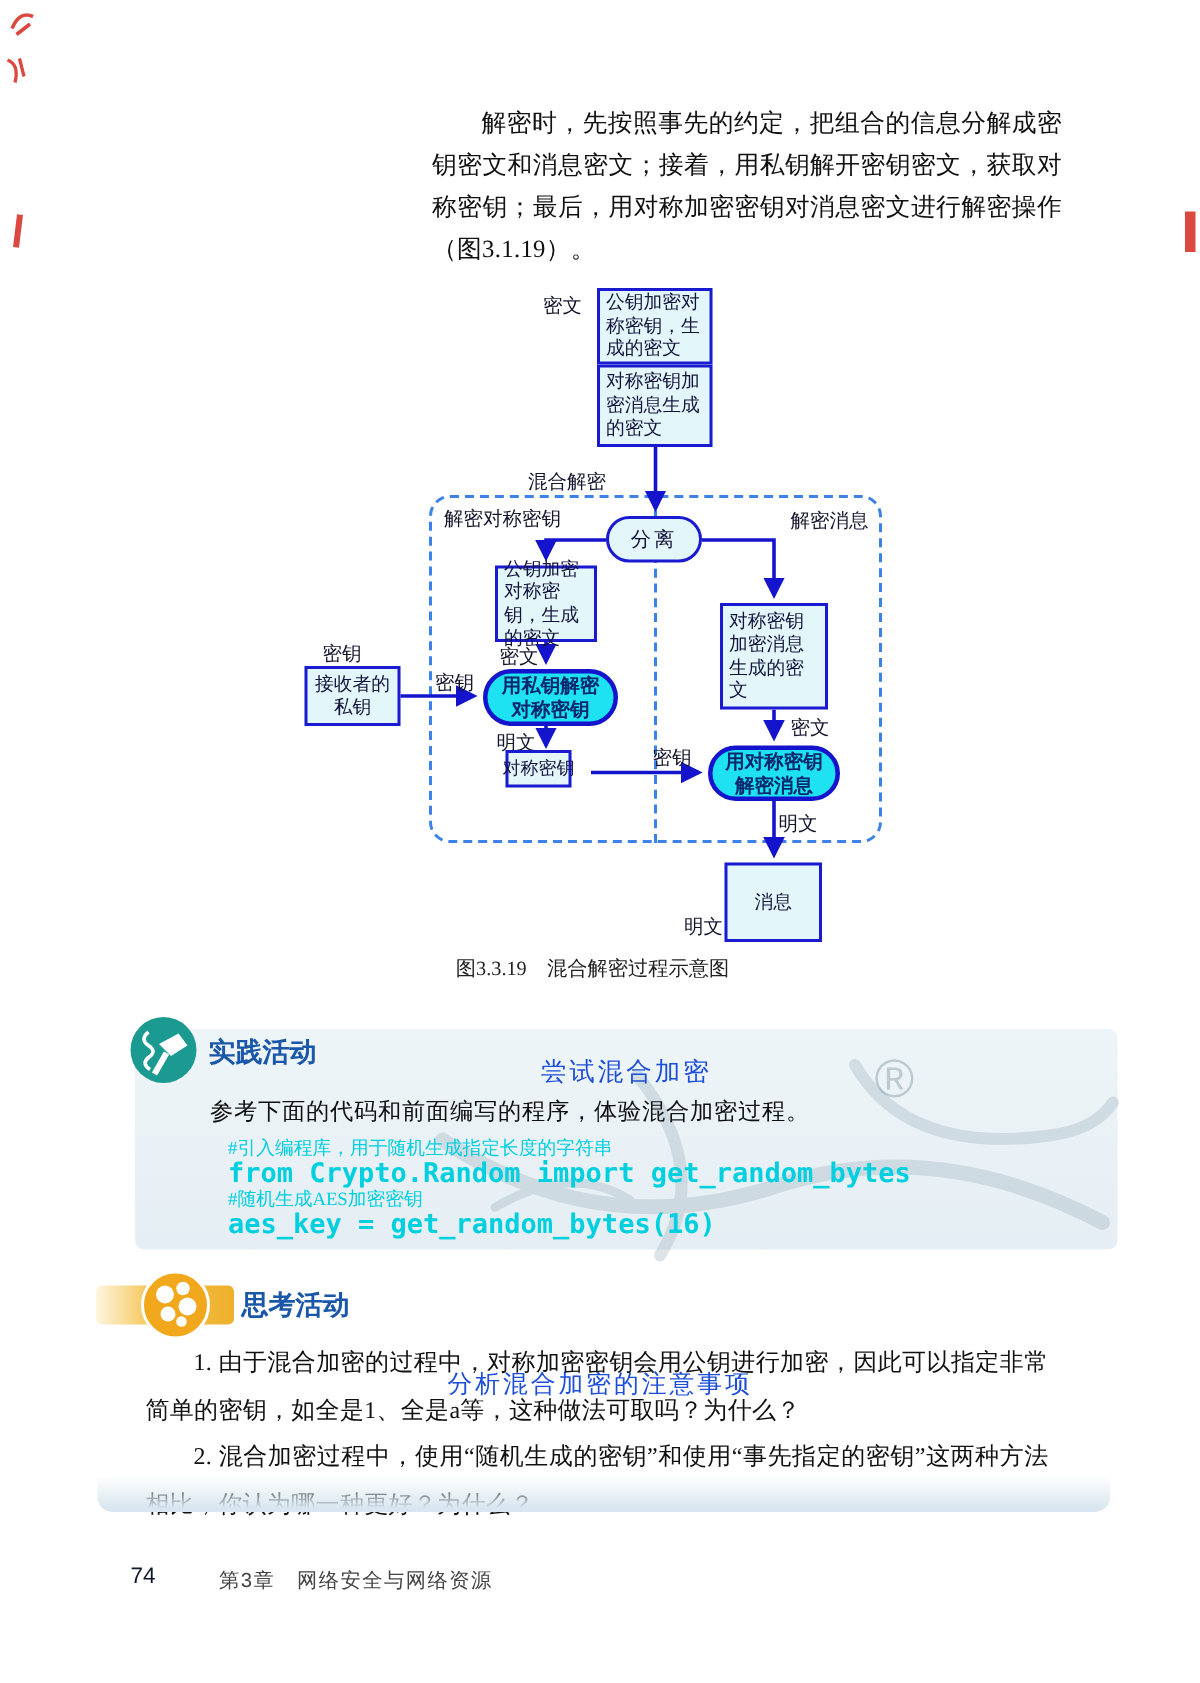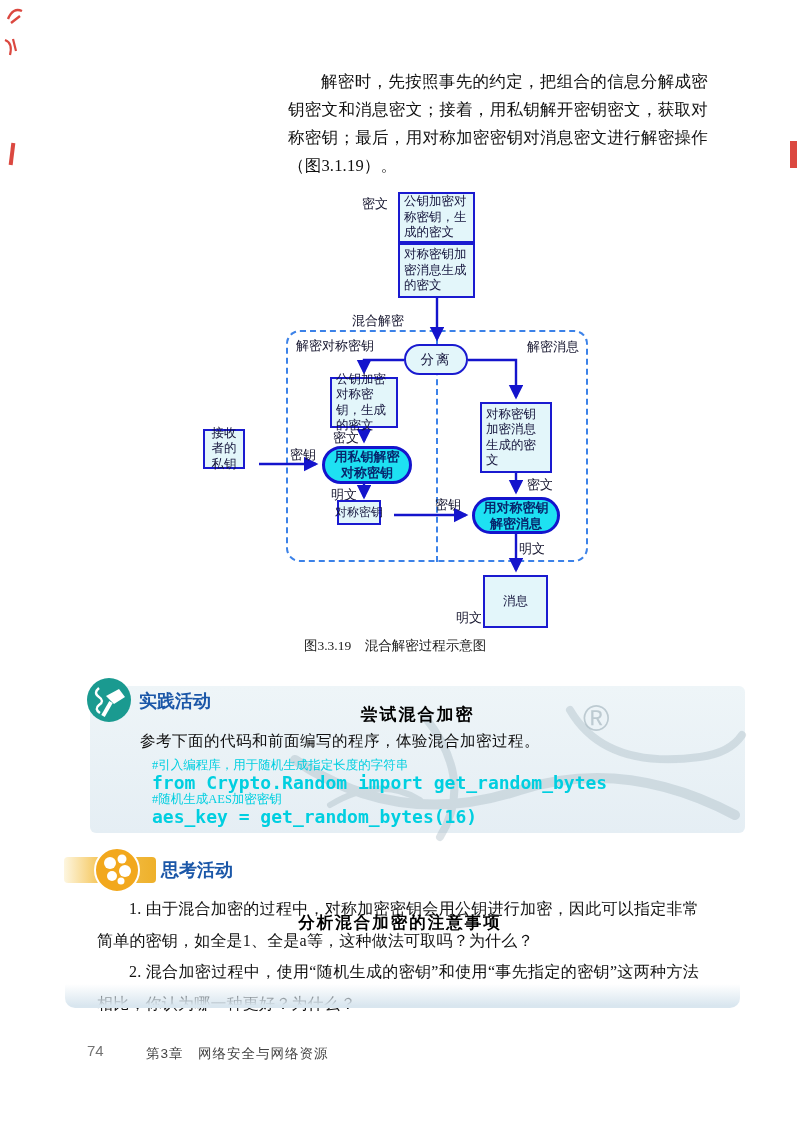--- a/index.html
+++ b/index.html
@@ -27,40 +27,40 @@
               color:#101038;font-size:13.5px;display:flex;align-items:center;justify-content:center;
               box-sizing:border-box;letter-spacing:2px;}
   .lbl{position:absolute;font-size:13px;color:#15152e;white-space:nowrap;}
   .caption{position:absolute;left:180px;top:637px;width:430px;text-align:center;font-size:13.5px;color:#222;}
   
   .panel-practice{position:absolute;left:90px;top:686px;width:655px;height:147px;border-radius:6px;
                   background:linear-gradient(180deg,#eef5f8 0%,#e5eef4 100%);}
   .act-label{position:absolute;font-family:"Liberation Sans","DejaVu Sans",sans-serif;
              font-weight:bold;color:#1b57a8;font-size:18px;}
   .sec-title{position:absolute;text-align:center;font-family:"Liberation Sans","DejaVu Sans",sans-serif;
-             font-weight:bold;color:#000000;font-size:17px;letter-spacing:2px;}
+             font-weight:normal;color:#1d4ed8;font-size:17px;letter-spacing:2px;}
   .prac-body{position:absolute;left:140px;top:731px;font-size:15.5px;color:#101010;letter-spacing:0.5px;}
   .code{position:absolute;left:152px;top:757px;color:#00cfe0;}
   .code-line{font-family:"DejaVu Sans Mono","Liberation Mono",monospace;font-size:18px;
              line-height:17px;font-weight:600;white-space:pre;}
   .code-line.comment{font-family:"Liberation Serif","DejaVu Serif",serif;
                      font-weight:normal;font-size:12.5px;}
   .wm-r{position:absolute;left:583px;top:698px;font-size:36px;color:#8fa3ad;opacity:0.5;
         font-family:"Liberation Sans",sans-serif;}
   
   .gold-bar{position:absolute;left:64px;top:857px;width:92px;height:26px;border-radius:4px;
             background:linear-gradient(90deg,#fdf6e0 0%,#f5c455 40%,#eeb02a 100%);}
   .think-title-wrap{left:65px;top:876px;width:670px;margin-top:36px;}
   .q{position:absolute;left:97px;width:602px;font-size:16px;line-height:31.5px;text-indent:2em;
      text-align:justify;color:#111;letter-spacing:0.2px;margin:0;}
   .bottom-band{position:absolute;left:65px;top:984px;width:675px;height:24px;border-radius:0 0 10px 10px;
                background:linear-gradient(180deg,rgba(220,232,240,0) 0%,#d9e6ef 90%);}
   
   .pageno{position:absolute;left:87px;top:1042px;font-family:"Liberation Sans","DejaVu Sans",sans-serif;
-          font-size:15px;color:#737373;}
+          font-size:15px;color:#0f172a;}
   .chapter{position:absolute;left:146px;top:1045px;font-family:"Liberation Sans","DejaVu Sans",sans-serif;
            font-size:13.5px;color:#444;letter-spacing:1px;}
   
   .redmark{position:absolute;background:#d5281e;opacity:0.85;}
 </style>
 </head>
 <body>
 
 <div class="page">
 
@@ -105,21 +105,21 @@
     <div class="lbl" style="left:172px;top:124px">混合解密</div>
     <div class="lbl" style="left:116px;top:149px">解密对称密钥</div>
     <div class="lbl" style="left:347px;top:150px">解密消息</div>
 
     <div class="pill-light" style="left:224px;top:156px;width:64px;height:31px">分离</div>
 
     <div class="dbox" style="left:150px;top:189px;width:68px;height:51px">公钥加密对称密钥，生成的密文</div>
     <div class="lbl" style="left:153px;top:241px">密文</div>
 
     <div class="lbl" style="left:35px;top:239px">密钥</div>
-    <div class="dbox c" style="left:23px;top:241px;width:42px;height:40px">接收者的私钥</div>
+    <div class="dbox c" style="left:23px;top:256px;width:64px;height:40px">接收者的私钥</div>
     <div class="lbl" style="left:110px;top:258px">密钥</div>
 
     <div class="pill-cyan" style="left:142px;top:258px;width:90px;height:38px">用私钥解密对称密钥</div>
     <div class="lbl" style="left:151px;top:298px">明文</div>
     <div class="dbox nowrap" style="left:157px;top:312px;width:44px;height:25px">对称密钥</div>
 
     <div class="dbox" style="left:300px;top:214px;width:72px;height:71px">对称密钥加密消息生成的密文</div>
     <div class="lbl" style="left:347px;top:288px">密文</div>
     <div class="lbl" style="left:255px;top:308px">密钥</div>
 

